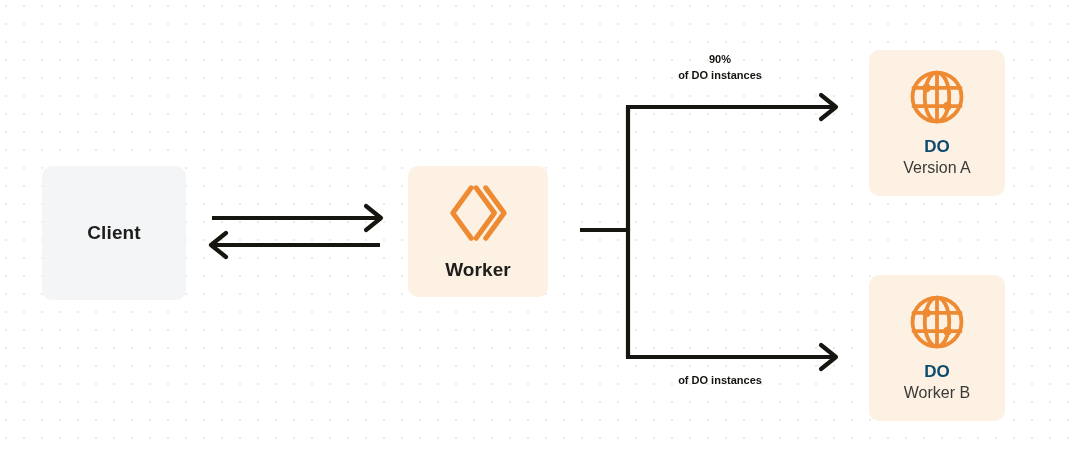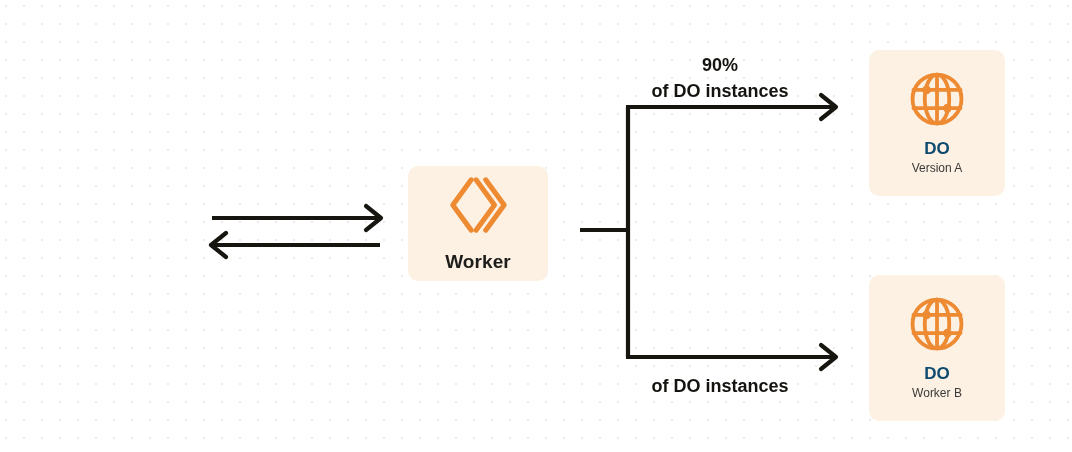--- a/index.html
+++ b/index.html
@@ -41,21 +41,21 @@
     left: 42px;
     top: 166px;
     width: 144px;
     height: 134px;
     background-color: #f4f5f7;
   }
   .node-worker {
     left: 408px;
     top: 166px;
     width: 140px;
-    height: 115px;
+    height: 131px;
     background-color: #fdf1e3;
   }
   .node-do-a {
     left: 869px;
     top: 50px;
     width: 136px;
     height: 146px;
     background-color: #fdf1e3;
   }
   .node-do-b {
@@ -73,21 +73,21 @@
     letter-spacing: 0.1px;
     line-height: 1.1;
   }
   .node-title-sm {
     font-size: 17px;
     font-weight: bold;
     color: #0c4a6e;
     line-height: 1.15;
   }
   .node-sub {
-    font-size: 12px;
+    font-size: 16px;
     font-weight: normal;
     color: #3a3a38;
     line-height: 1.25;
     margin-top: 2px;
   }
 
   .node-icon {
     line-height: 0;
   }
   .worker-icon-wrap { margin-bottom: 16px; }
@@ -100,21 +100,21 @@
     top: 0;
     width: 1072px;
     height: 452px;
     pointer-events: none;
   }
 
   
   .edge-label {
     position: absolute;
     text-align: center;
-    font-size: 18px;
+    font-size: 11px;
     font-weight: bold;
     color: #15130f;
     line-height: 1.45;
     white-space: nowrap;
   }
   .edge-label-top    { left: 620px; top: 52px;  width: 200px; }
   .edge-label-bottom { left: 620px; top: 373px; width: 200px; }
 </style>
 </head>
 <body>
@@ -153,20 +153,23 @@
 
   <div class="edge-label edge-label-top">
     <div>90%</div>
     <div>of DO instances</div>
   </div>
 
   <div class="edge-label edge-label-bottom">
     <div>of DO instances</div>
   </div>
 
+  <div class="node node-client">
+    <div class="node-title">Client</div>
+  </div>
 
   <div class="node node-worker">
     <div class="node-icon worker-icon-wrap">
       <svg width="62" height="62" viewBox="0 0 64 64" aria-hidden="true">
         <g fill="none" stroke="#ED8A32" stroke-width="5.2" stroke-linecap="round" stroke-linejoin="round">
           <polyline points="25,6 6,32 25,58"></polyline>
           <polyline points="30,6 49,32 30,58"></polyline>
           <polyline points="40,6 59,32 40,58"></polyline>
         </g>
       </svg>

